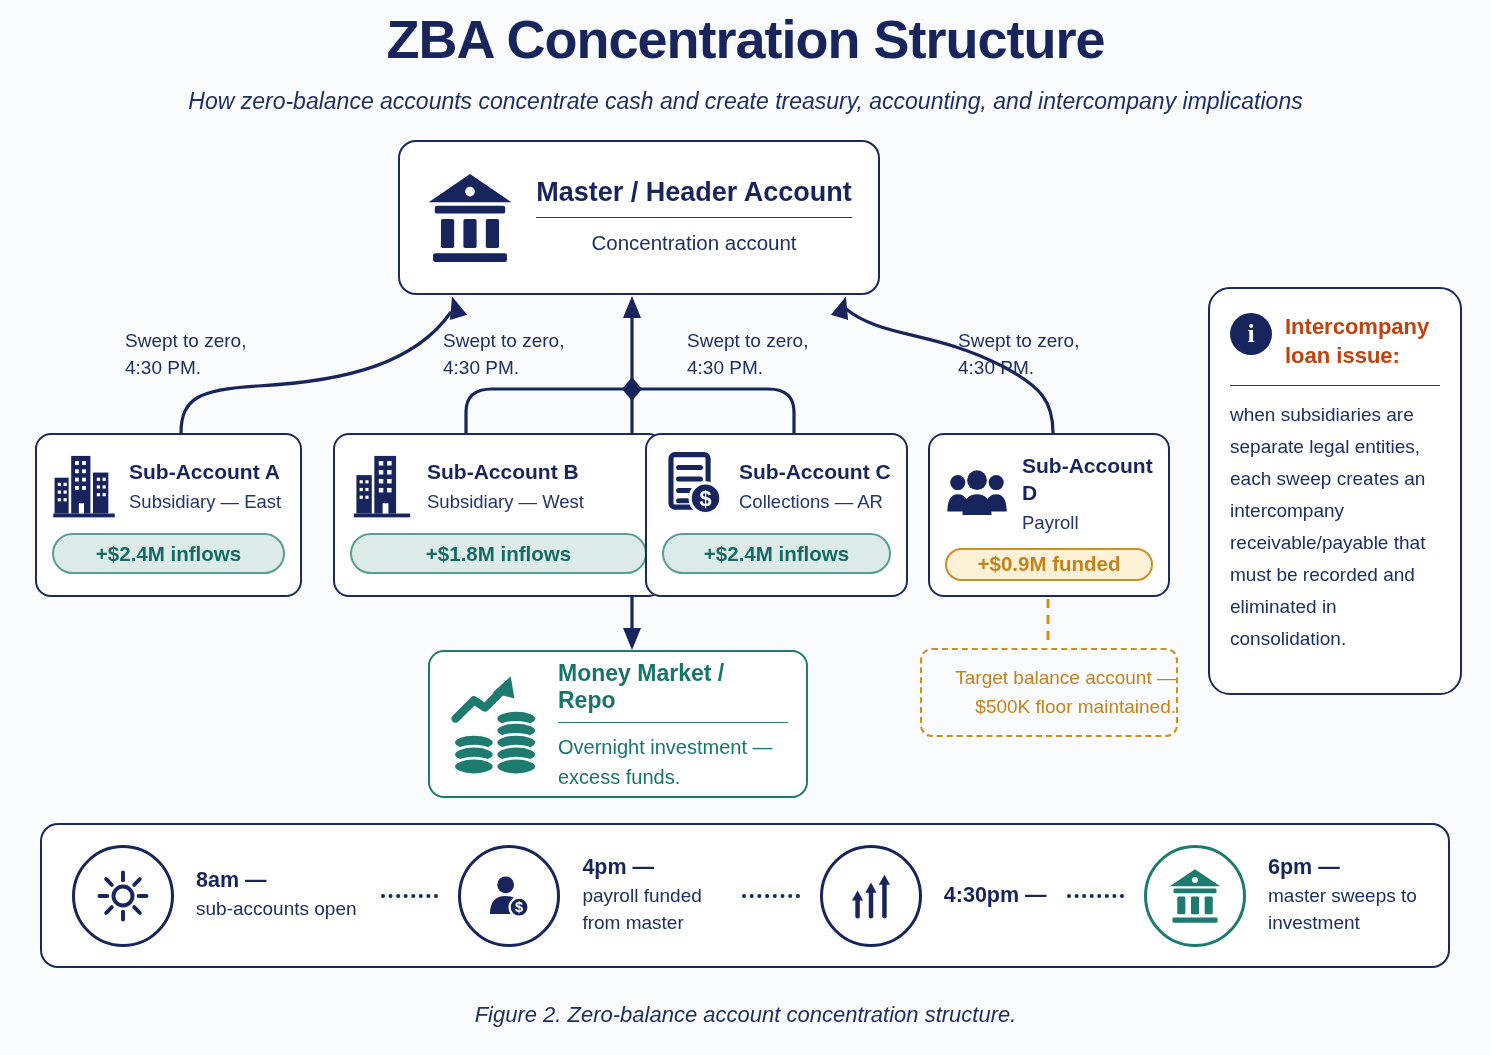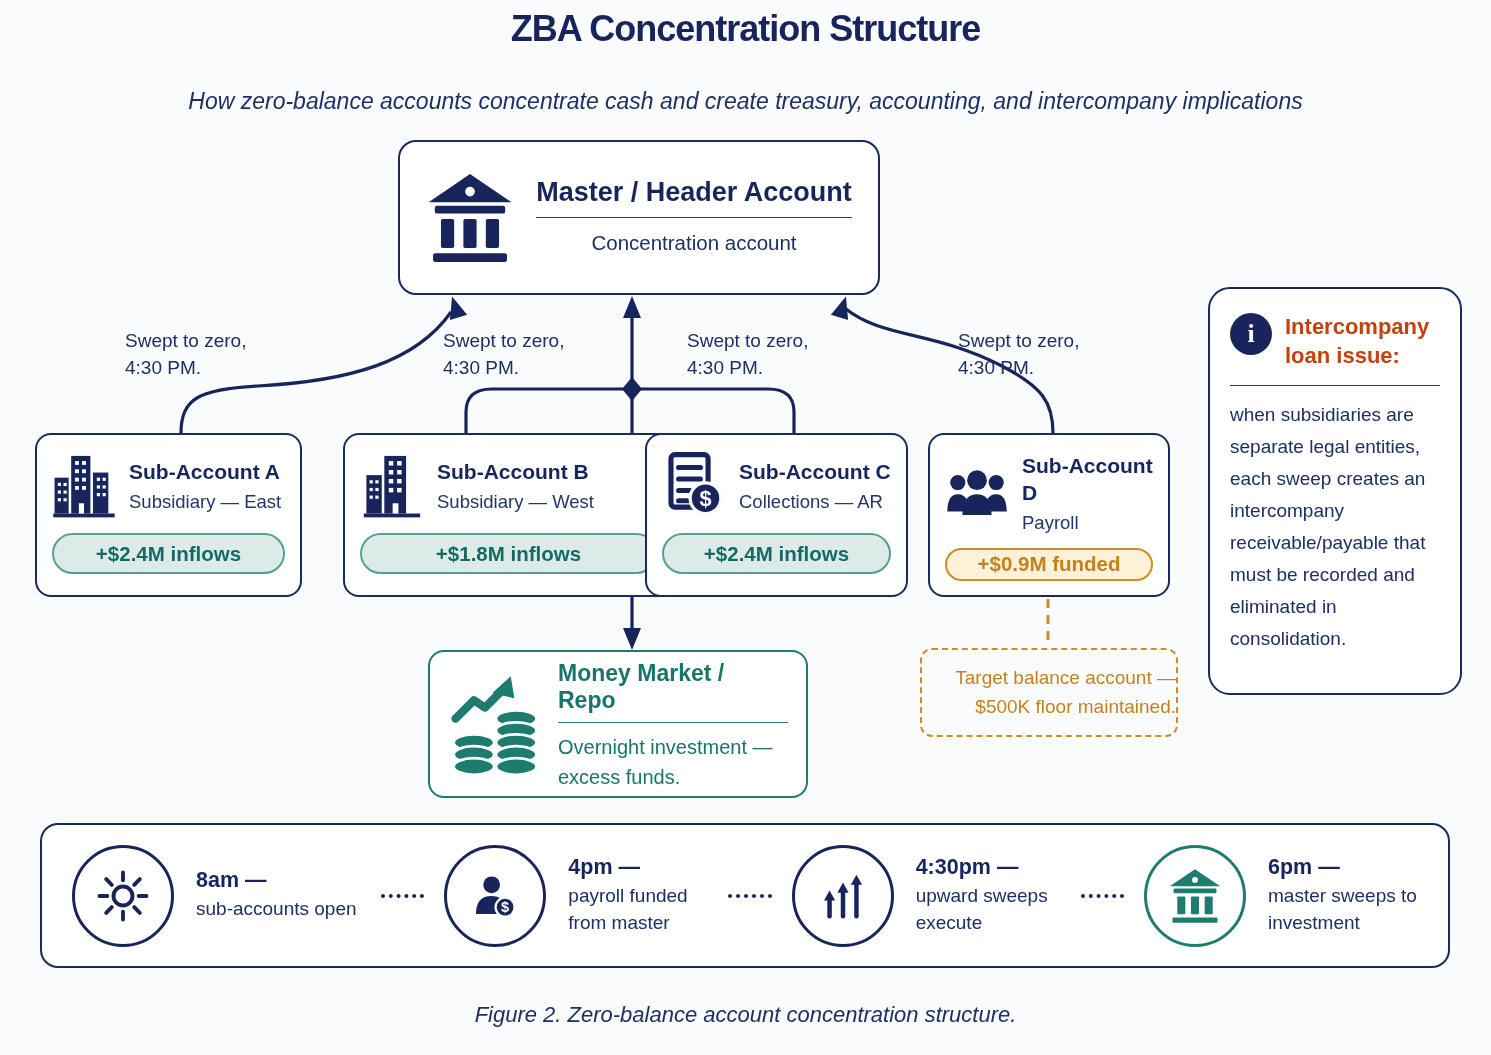--- a/index.html
+++ b/index.html
@@ -5,21 +5,21 @@
   html,body{margin:0;padding:0;background:#fafbfd;}
   .canvas{
     position:relative;width:1491px;height:1055px;overflow:hidden;
     background:#fafbfd;
     font-family:"Liberation Sans","DejaVu Sans",sans-serif;
     color:#1b2a5c;
   }
   
   .page-title{
     position:absolute;top:8px;left:0;width:100%;text-align:center;
-    font-size:36px;font-weight:800;letter-spacing:-1px;color:#17255c;
+    font-size:54px;font-weight:800;letter-spacing:-1px;color:#17255c;
   }
   .page-subtitle{
     position:absolute;top:88px;left:0;width:100%;text-align:center;
     font-size:23px;font-style:italic;font-weight:500;color:#1d2f63;
   }
   
   .node{
     position:absolute;background:#ffffff;border:2.5px solid #1b2a5c;
     border-radius:18px;box-sizing:border-box;
   }
@@ -179,21 +179,21 @@
         </svg>
       </span>
       <div>
         <div class="sub-title">Sub-Account A</div>
         <div class="sub-sub">Subsidiary — East</div>
       </div>
     </div>
     <div class="badge teal">+$2.4M inflows</div>
   </div>
 
-  <div class="node sub" style="left:343px;top:433px;width:331px;height:164px;">
+  <div class="node sub" style="left:333px;top:433px;width:331px;height:164px;">
     <div class="sub-head">
       <span>
         <svg width="64" height="68" viewBox="0 0 100 106" fill="#17255c">
           <rect x="38" y="6" width="34" height="90"></rect>
           <rect x="10" y="36" width="24" height="60"></rect>
           <rect x="6" y="96" width="88" height="6"></rect>
           <g fill="#ffffff">
             <rect x="45" y="14" width="7" height="7"></rect>
               <rect x="58" y="14" width="7" height="7"></rect>
             <rect x="45" y="28" width="7" height="7"></rect>
@@ -351,21 +351,20 @@
           </g>
           <g fill="#17255c">
             <polygon points="26,40 16,58 36,58"></polygon>
             <polygon points="50,26 40,44 60,44"></polygon>
             <polygon points="74,12 64,30 84,30"></polygon>
           </g>
         </svg>
       </span>
       <div class="tl-text">
         <div class="tl-time">4:30pm —</div>
-        <div class="tl-label" style="width:145px;">upward sweeps execute</div>
       </div>
     </div>
     <div class="tl-dots"></div>
 
     <div class="tl-item">
       <span class="tl-circle teal">
         <svg width="54" height="58" viewBox="0 0 100 108" fill="#1e7b6f">
           <polygon points="50,4 97,36 3,36"></polygon>
           <circle cx="50" cy="24" r="5.5" fill="#ffffff"></circle>
           <rect x="10" y="40" width="80" height="9" rx="2.5"></rect>

